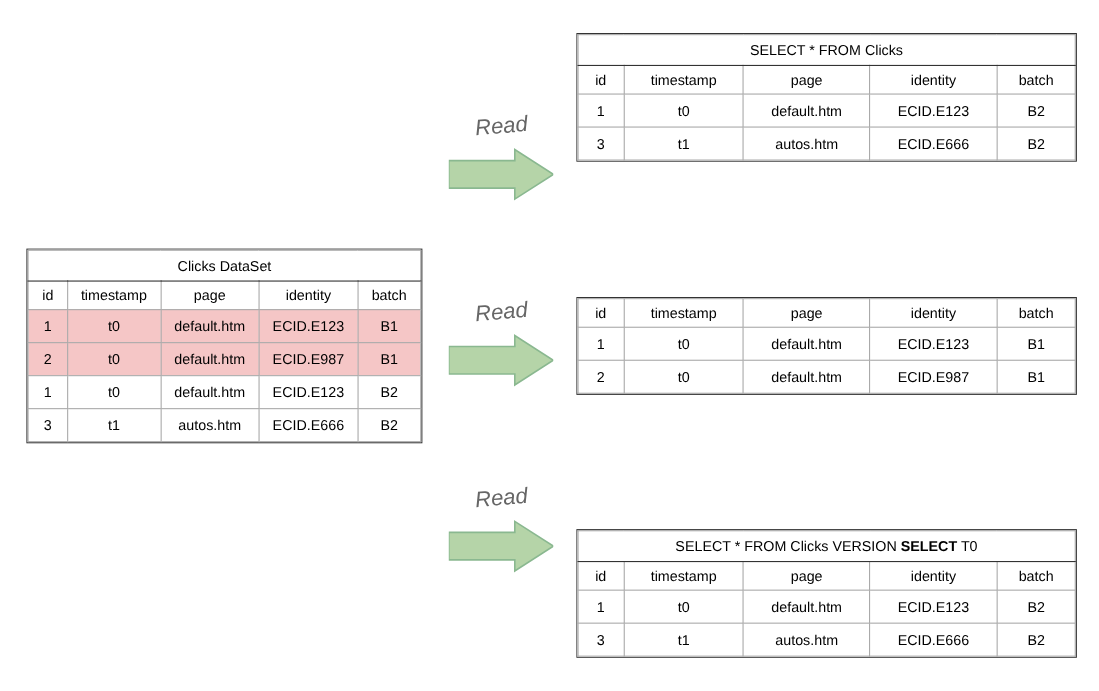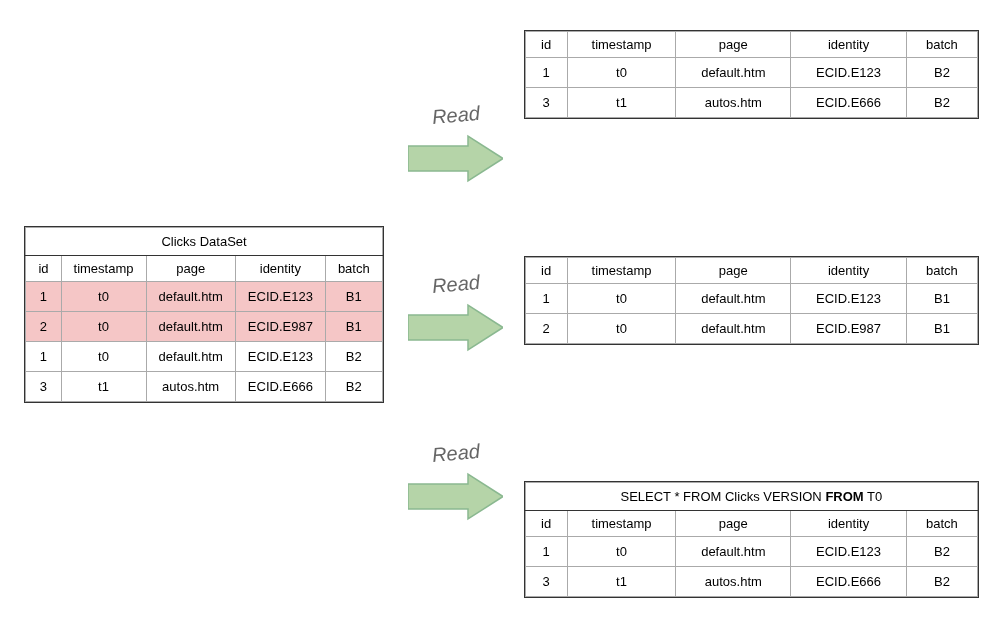--- a/index.html
+++ b/index.html
@@ -212,20 +212,23 @@
         <svg width="95" height="55">
           <polygon points="0,15 60,15 60,5 95,27.5 60,50 60,40 0,40" fill="#b5d4a8" stroke="#8ab890" stroke-width="1.5"></polygon>
         </svg>
       </div>
     </div>
 
   <div class="right-section" id="right-section">
   <div class="result-table-wrapper">
         <table class="result-table">
           <tbody>
+            <tr class="title-row">
+              <td colspan="5">SELECT * FROM Clicks</td>
+            </tr>
             <tr>
               <th>id</th>
               <th>timestamp</th>
               <th>page</th>
               <th>identity</th>
               <th>batch</th>
             </tr>
             <tr>
               <td>1</td>
               <td>t0</td>
@@ -267,21 +270,21 @@
               <td>ECID.E987</td>
               <td>B1</td>
             </tr>
           </tbody>
         </table>
       </div>
       <div class="result-table-wrapper">
         <table class="result-table">
           <tbody>
             <tr class="title-row">
-              <td colspan="5">SELECT * FROM Clicks VERSION <b>FROM</b> T0</td>
+              <td colspan="5">SELECT * FROM Clicks VERSION <b>SELECT</b> T0</td>
             </tr>
             <tr>
               <th>id</th>
               <th>timestamp</th>
               <th>page</th>
               <th>identity</th>
               <th>batch</th>
             </tr>
             <tr>
               <td>1</td>

